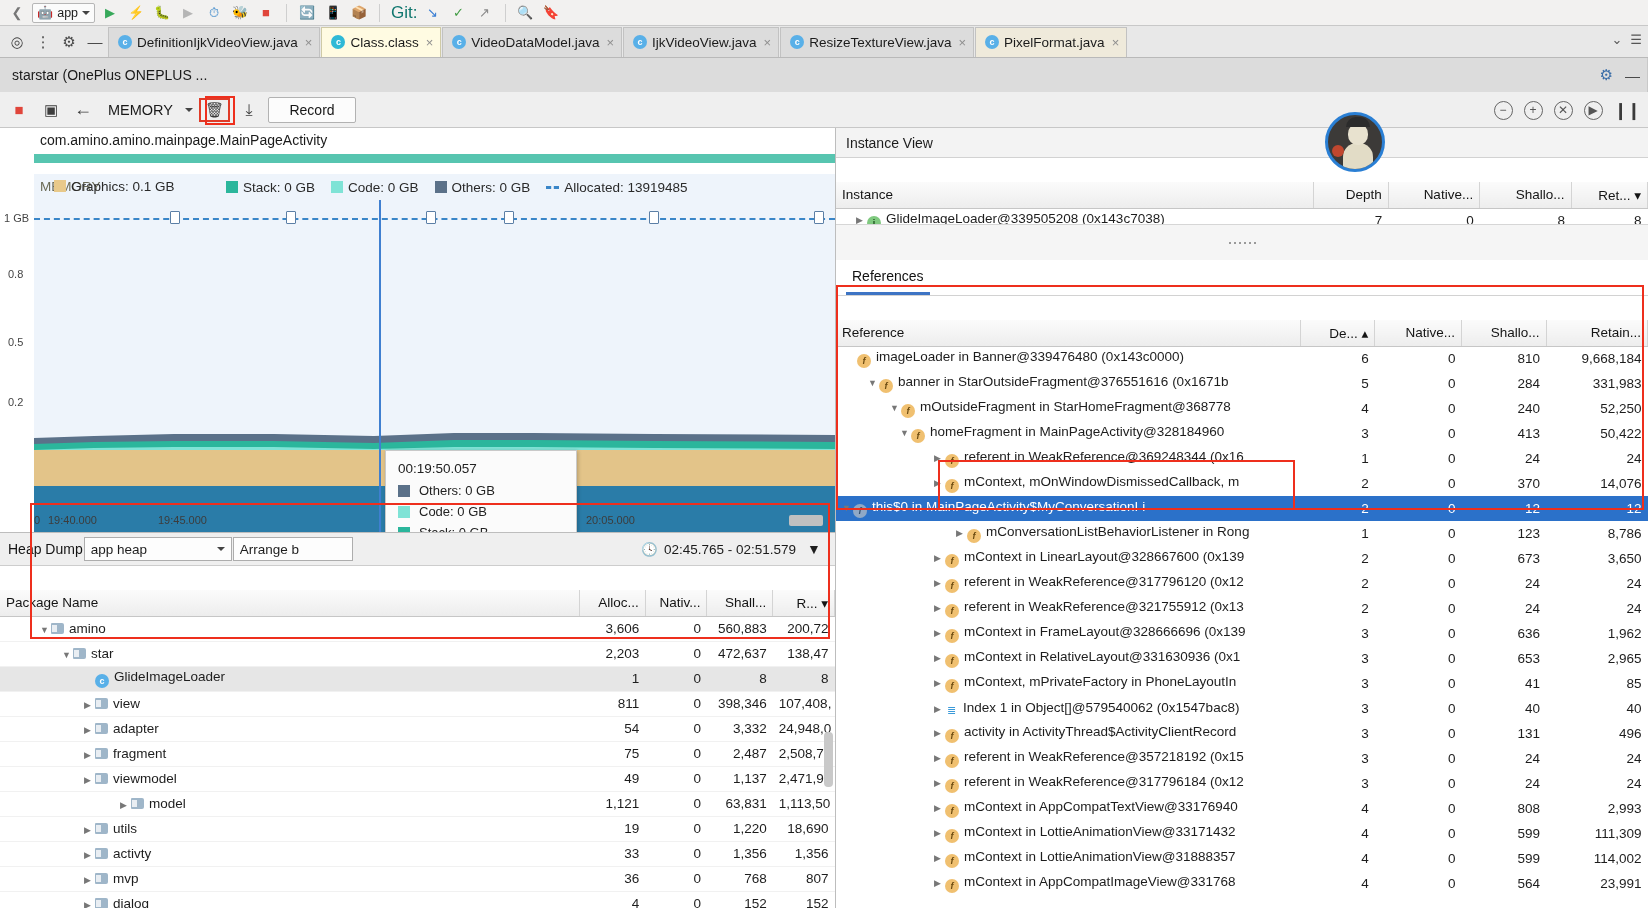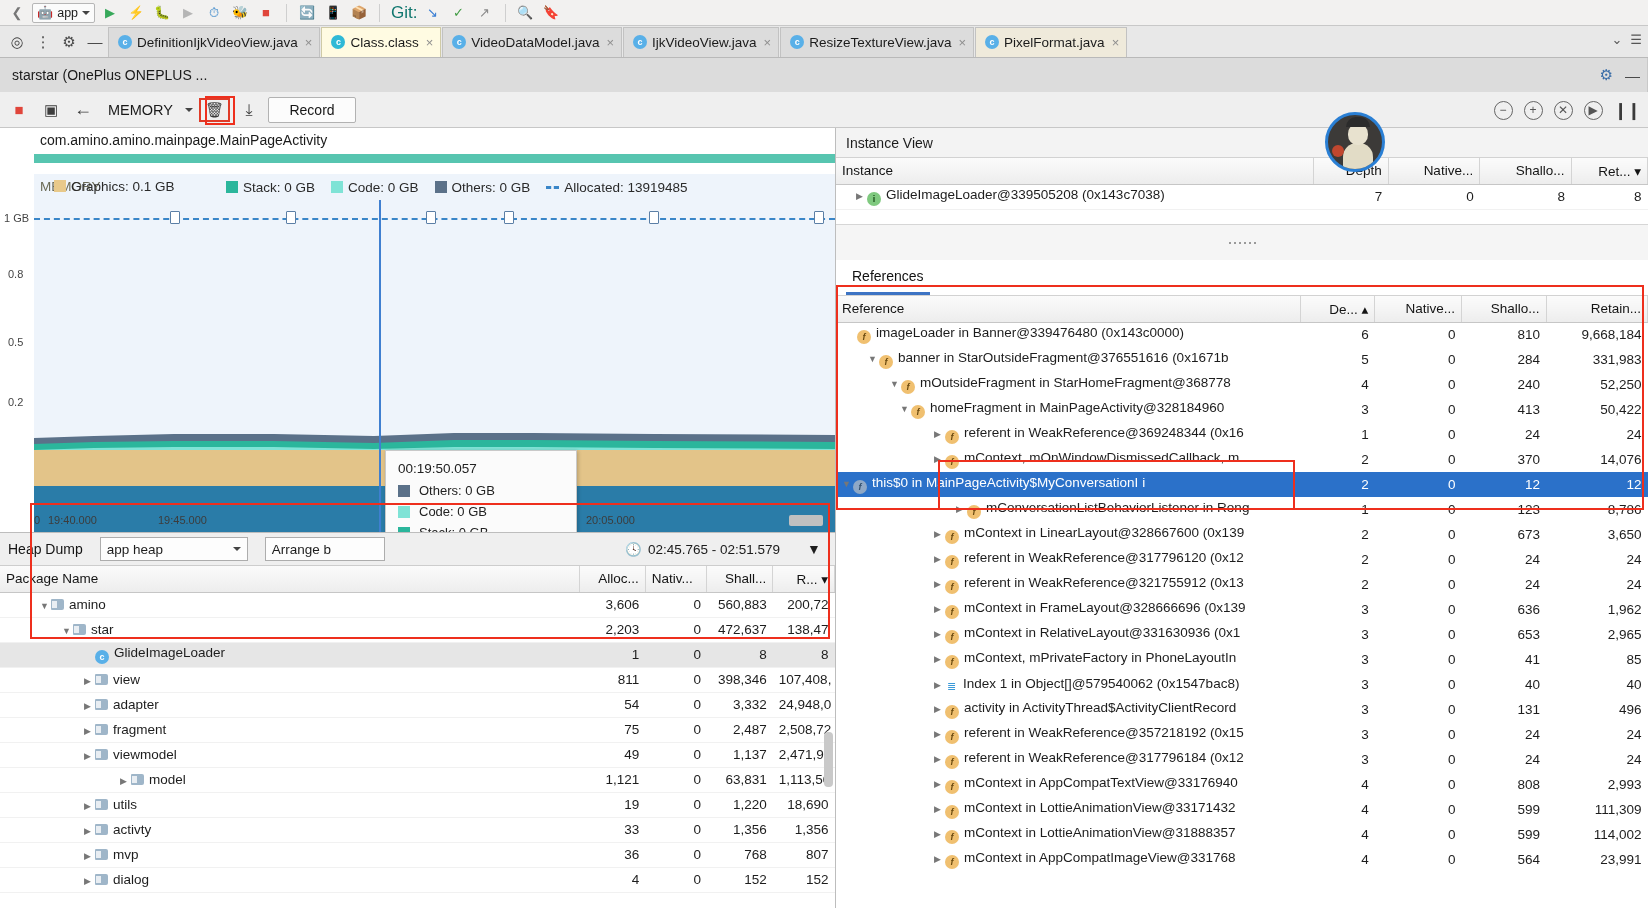--- a/index.html
+++ b/index.html
@@ -120,30 +120,30 @@
     padding:10px 12px; font-size:13px; color:#222; z-index:30;
   }
   #tooltip .tt-time { margin-bottom:7px; font-size:13.5px;}
   #tooltip .tt-row { display:flex; align-items:center; margin-bottom:6px; }
   #tooltip .tt-row .sw { width:12px;height:12px;margin-right:9px;flex:none; }
 
   
   #heappanel { position:absolute; left:0; right:0; top:404px; bottom:0; background:#fff; }
   #heaptoolbar {
     height:34px; background:#efefef; border-top:1px solid #bdbdbd; border-bottom:1px solid #cdcdcd;
-    display:flex; align-items:center; padding:0 8px; gap:17px; font-size:14px;
+    display:flex; align-items:center; padding:0 8px; gap:1px; font-size:14px;
   }
   .hd-label { color:#141414; }
   .hd-select {
     height:24px; min-width:148px; border:1px solid #adadad; background:#fdfdfd;
     display:flex; align-items:center; justify-content:space-between; padding:0 6px; font-size:13.5px;
   }
   .hd-range { margin-left:auto; display:flex; align-items:center; gap:6px; font-size:13.5px; color:#1b1b1b; padding-right:4px;}
   .filter-ico { width:26px; display:flex; align-items:center; justify-content:center; }
-  table.grid { width:100%; border-collapse:collapse; table-layout:fixed; }
+  table.grid { width:100%; border-collapse:collapse; table-layout:fixed;margin-top:24px; }
   table.grid th {
     font-weight:normal; font-size:13.5px; color:#141414; text-align:left;
     background:linear-gradient(#fbfbfb,#ededed); border-bottom:1px solid #c6c6c6;
     border-right:1px solid #d4d4d4; height:26px; padding:0 6px;
   }
   table.grid td {
     font-size:13.5px; height:25px; padding:0 6px; border-bottom:1px solid #f1f1f1;
     white-space:nowrap; overflow:hidden;
   }
   td.num { text-align:right; }
@@ -419,21 +419,21 @@
             <col style="width:545px">
             <col style="width:62px">
             <col style="width:58px">
             <col style="width:62px">
             <col style="width:58px">
           </colgroup>
         <thead>
             <tr>
           <th>Package Name</th>
           <th class="num" style="text-align:right">Alloc...</th>
-          <th class="num" style="">Nativ...</th>
+          <th class="num" style="text-align:right">Nativ...</th>
           <th class="num" style="text-align:right">Shall...</th>
           <th class="num" style="text-align:right">
             <span>R...</span> <span>▾</span>
           </th>
         </tr>
           </thead>
         <tbody id="heap-body">
             <tr>
               <td style="padding-left:40px;"><span class="arrow">▼</span><span class="folder"></span><span>amino</span></td>
               <td class="num">3,606</td>

